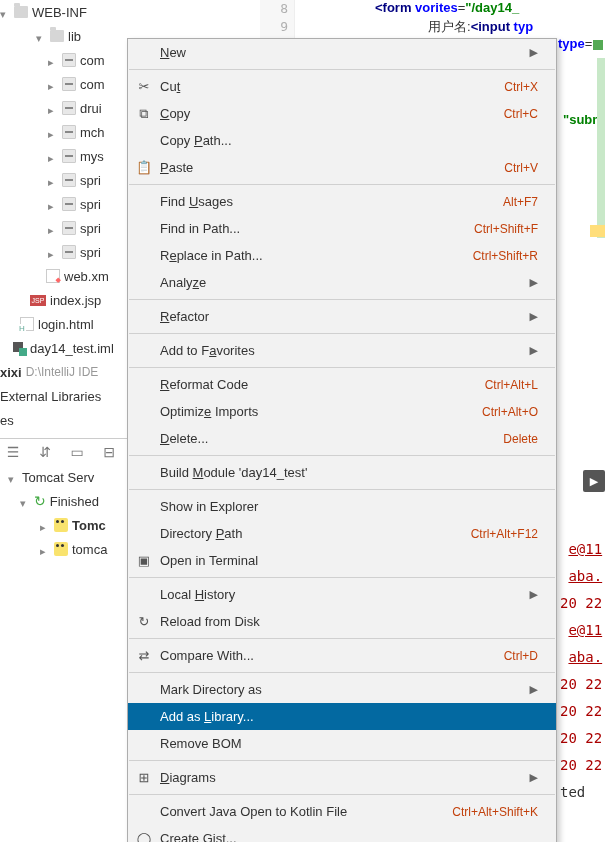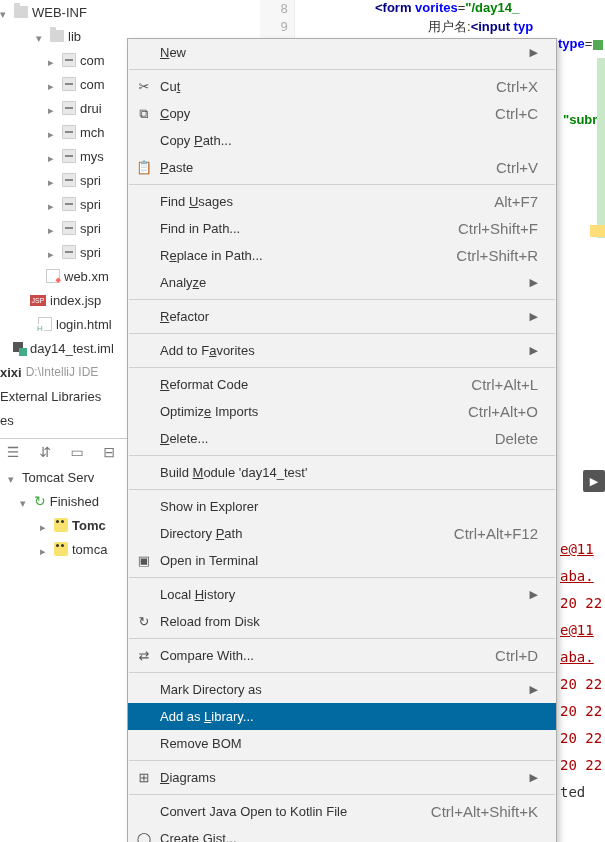--- a/index.html
+++ b/index.html
@@ -32,21 +32,21 @@
     background: #f2f2f2; border: 1px solid #adadad; box-shadow: 3px 3px 6px rgba(0,0,0,0.2);
     z-index: 100;
   }
   .menu-item {
     display: flex; align-items: center; height: 27px;
     padding: 0 18px 0 6px;
   }
   .menu-item.highlighted { background: #0369a1; color: #fff; }
   .menu-icon { width: 20px; height: 20px; display: inline-flex; align-items: center; justify-content: center; margin-right: 6px; font-size: 13px; color: #555; }
   .menu-label { flex: 1; }
-  .menu-shortcut { color: #737373; font-size: 15px; text-align: right; }
+  .menu-shortcut { color: #c2410c; font-size: 12px; text-align: right; }
   .menu-arrow { color: #666; font-size: 11px; }
   .menu-sep { height: 1px; background: #d0d0d0; margin: 3px 1px; }
   
   
   .ul { text-decoration: underline; }
   .gutter { position: absolute; left: 260px; top: 0; width: 35px; background: #f7f7f7; border-right: 1px solid #eee; height: 38px; color: #b0b0b0; font-family: Consolas, monospace; font-size: 13px; text-align: right; padding-right: 6px; line-height: 18px; }
   .code-line1 { position: absolute; left: 375px; top: 0; white-space: nowrap; }
   .code-line2 { position: absolute; left: 428px; top: 18px; white-space: nowrap; }
   .code-line3 { position: absolute; left: 558px; top: 36px; white-space: nowrap; }
   .code-line4 { position: absolute; left: 563px; top: 112px; white-space: nowrap; }
@@ -54,21 +54,21 @@
   .hl-green-bar { position: absolute; right: 0; top: 58px; width: 8px; height: 180px; background: #c8e8c8;}
   .green-sq { position: absolute; right: 2px; top: 40px; width: 10px; height: 10px; background: #5a5; }
   .kw { color: #000080; font-weight: bold; }
   .attr { color: #0000ff; font-weight: bold; }
   .val { color: #008000; font-weight: bold; }
   
   
   .console { position: absolute; left: 560px; top: 536px; font-family: Consolas, monospace; font-size: 14px; white-space: nowrap; }
   .console-line { height: 27px; line-height: 27px; }
   .red { color: #a00; }
-  .link { text-decoration: underline; }
+  .link { text-decoration: underline; text-align: right; }
   
   
   .bottom-panel { position: absolute; left: 0; top: 438px; width: 127px; height: 60px; border-top: 1px solid #ccc; }
   .bp-toolbar { display: flex; gap: 14px; padding: 4px 4px; align-items: center; }
   .tb-ic { width: 18px; height: 18px; display: inline-flex; align-items: center; justify-content: center; color: #777; font-size: 14px;}
   
   .server-row { display:flex; align-items:center; height:24px; white-space:nowrap; }
   .cat-icon { width:14px; height:14px; background:#f9e36e; display:inline-block; margin-right:4px; border-radius:2px; position:relative;}
   .cat-icon::after{content:""; position:absolute; left:2px; top:2px; width:3px; height:3px; background:#333; border-radius:50%; box-shadow: 5px 0 #333;}
   .ok-ic { color:#4a4; margin-right:4px; font-size:14px;}
@@ -161,21 +161,21 @@
       </div>
     </div>
   <div class="tree-row" style="padding-left:46px">
     <span class="xml-icon"></span>
     <span class="tree-label">web.xm</span>
   </div>
   <div class="tree-row" style="padding-left:30px">
     <span class="jsp-icon">JSP</span>
     <span class="tree-label">index.jsp</span>
   </div>
-  <div class="tree-row" style="padding-left:38px">
+  <div class="tree-row" style="padding-left:20px">
     <span class="html-icon"></span>
     <span class="tree-label">login.html</span>
   </div>
   <div class="tree-row" style="padding-left:12px">
     <span class="iml-icon"></span>
     <span class="tree-label">day14_test.iml</span>
   </div>
   <div class="tree-row" style="padding-left:0px">
     <span class="tree-label" style="font-weight:bold">xixi</span>
     <span class="path-text">D:\IntelliJ IDE</span>

